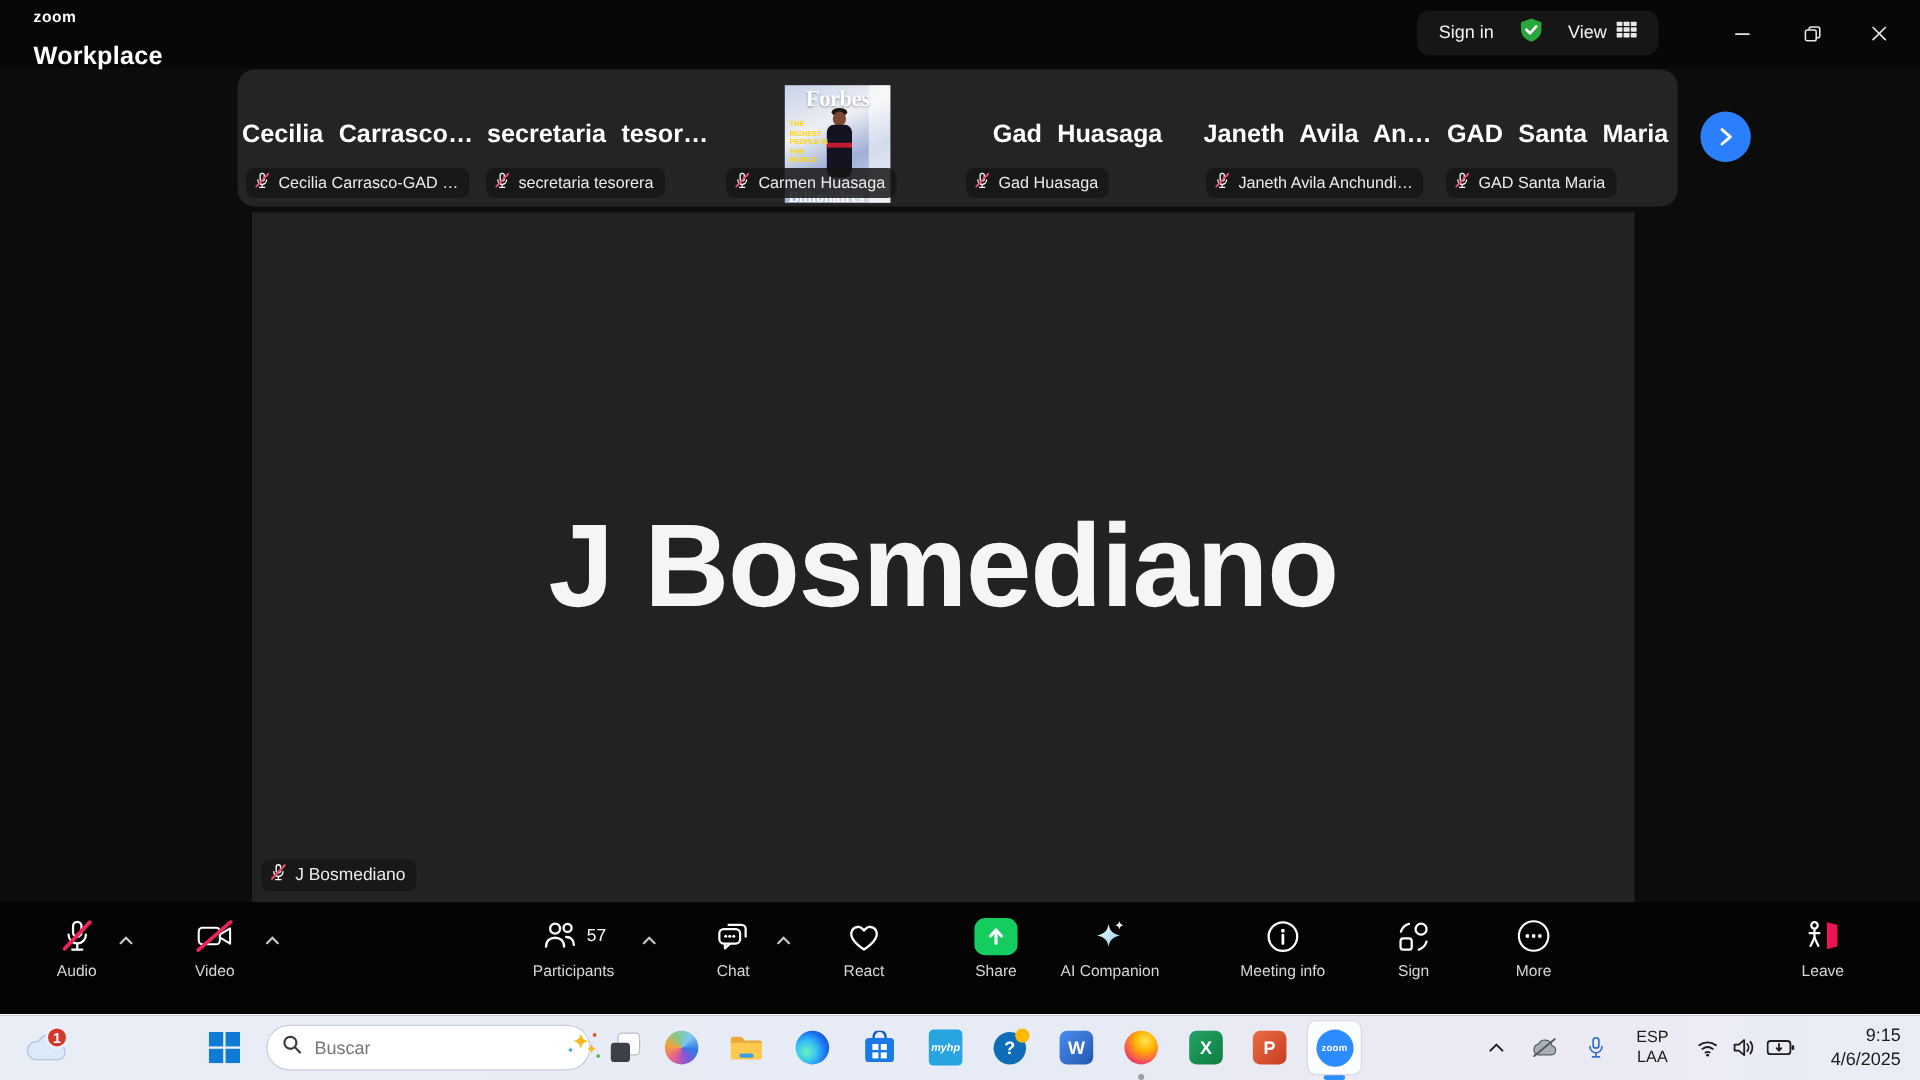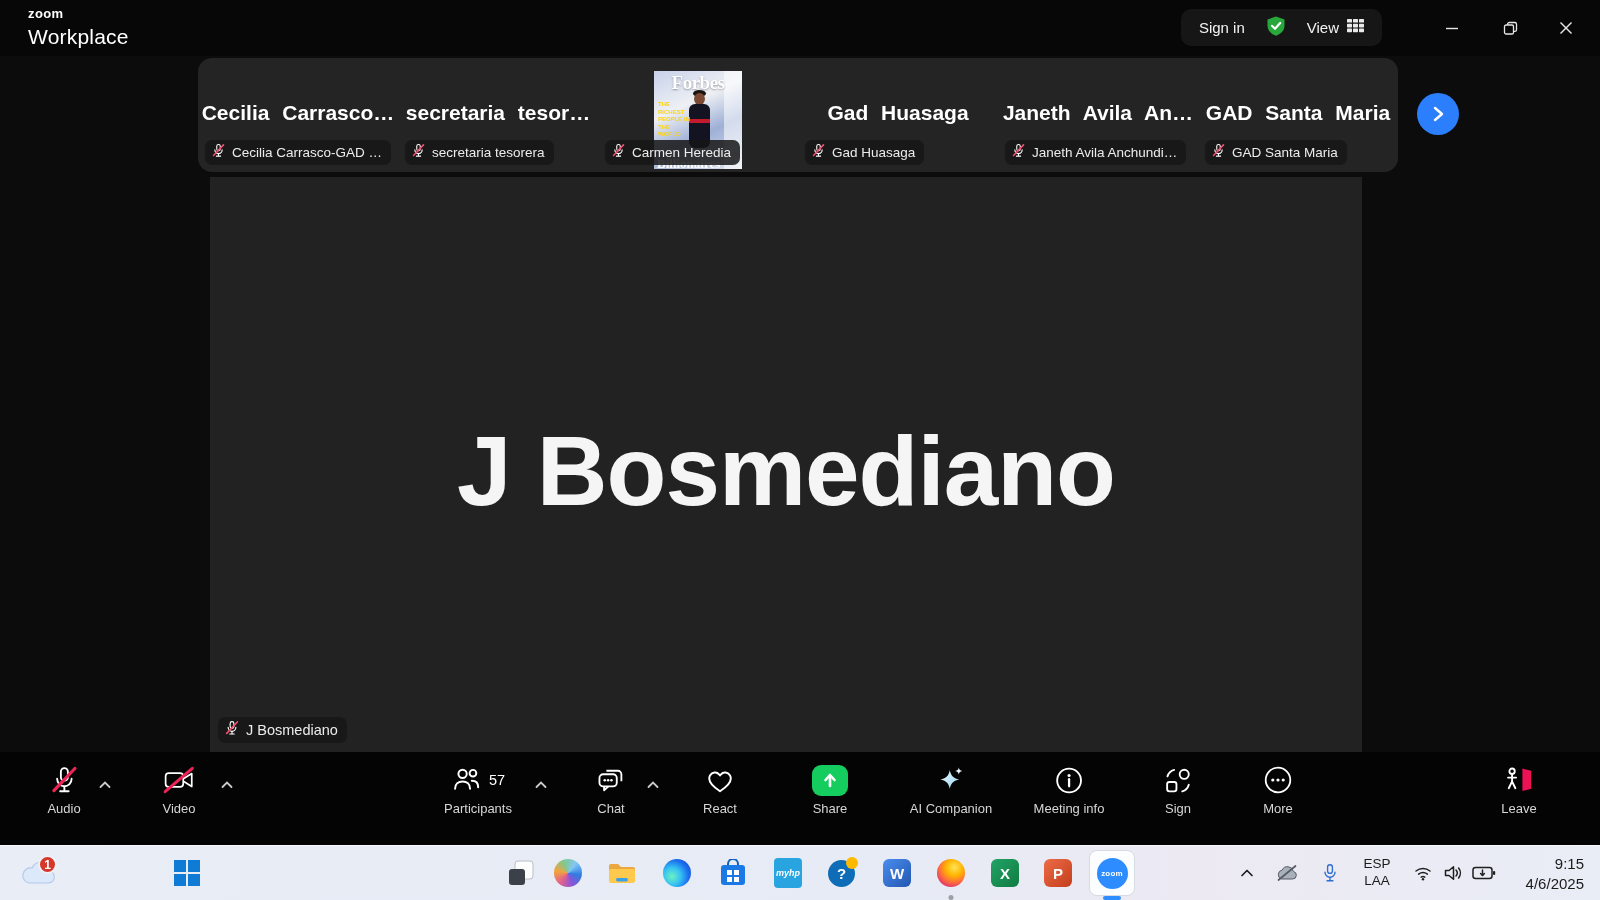--- a/index.html
+++ b/index.html
@@ -3,21 +3,21 @@
 <meta charset="utf-8">
 <style>
   * { margin:0; padding:0; box-sizing:border-box; }
   html,body { width:1600px; height:900px; overflow:hidden; background:#0c0c0c;
               font-family:"Liberation Sans","DejaVu Sans",sans-serif; }
 
   
   #titlebar { position:absolute; left:0; top:0; width:1600px; height:56px; background:#070707; }
   .brand { position:absolute; left:28px; top:7px; color:#fff; line-height:1; }
   .brand .zoomword { font-size:13px; font-weight:700; letter-spacing:.4px; }
-  .brand .workplace { font-size:21px; font-weight:400; margin-top:6px; letter-spacing:.2px; }
+  .brand .workplace { font-size:21px; font-weight:700; margin-top:16px; letter-spacing:.2px; }
   .account { position:absolute; right:218px; top:9px; height:37px; background:#161616;
              border-radius:10px; display:flex; align-items:center; gap:20px; padding:14px 18px; }
   .account .txt { color:#f2f2f2; font-size:15px; }
   .winbtn { position:absolute; top:0; width:52px; height:56px; display:flex; align-items:center; justify-content:center; }
   #btn-min { right:122px; } #btn-max { right:64px; } #btn-close { right:8px; }
 
   
   #filmstrip { position:absolute; left:198px; top:58px; width:1200px; height:114px;
                background:#242424; border-radius:14px; display:flex; overflow:hidden; }
   .tile { width:200px; height:114px; position:relative; flex:0 0 auto; }
@@ -184,21 +184,21 @@
       <div class="forbes-caption">Billionaires</div>
     </div>
     <div class="pill">
       <span><svg width="15" height="15" viewBox="0 0 24 24" fill="none" stroke="#fff" stroke-width="1.7" stroke-linecap="round">
             <rect x="9.2" y="2.5" width="5.6" height="10" rx="2.8"></rect>
             <path d="M6.2 11 a5.8 6 0 0 0 11.6 0"></path>
             <line x1="12" y1="17.6" x2="12" y2="20.4"></line>
             <line x1="8.6" y1="21" x2="15.4" y2="21"></line>
             <line x1="4" y1="20" x2="20" y2="3" stroke="#ef4f6e" stroke-width="2.6"></line>
           </svg></span>
-      <span>Carmen Heredia</span>
+      <span>Carmen Huasaga</span>
     </div>
   </div>
 
   <div class="tile">
     <div class="tile-display">Gad Huasaga</div>
     <div class="pill">
       <span><svg width="15" height="15" viewBox="0 0 24 24" fill="none" stroke="#fff" stroke-width="1.7" stroke-linecap="round">
             <rect x="9.2" y="2.5" width="5.6" height="10" rx="2.8"></rect>
             <path d="M6.2 11 a5.8 6 0 0 0 11.6 0"></path>
             <line x1="12" y1="17.6" x2="12" y2="20.4"></line>
@@ -347,21 +347,21 @@
       <div class="sharebox">
         <svg width="20" height="20" viewBox="0 0 20 20" fill="none" stroke="#fff" stroke-width="2.6" stroke-linecap="round" stroke-linejoin="round">
             <line x1="10" y1="16" x2="10" y2="6.5"></line>
             <polyline points="5.5,10 10,5 14.5,10"></polyline>
           </svg>
       </div>
     </div>
     <div class="tb-label">Share</div>
   </div>
 
-  <div class="tb-btn" style="left:951px;">
+  <div class="tb-btn" style="left:925px;">
     <div class="tb-ic">
       <svg width="32" height="30" viewBox="0 0 30 30">
         <defs>
             <linearGradient id="aig" x1="0" y1="0" x2="1" y2="1">
               <stop offset="0" stop-color="#f0fafe"></stop>
               <stop offset="1" stop-color="#93d4f2"></stop>
             </linearGradient>
           </defs>
         <path d="M14 5 C15 10.5 17 13 23.5 14.5 17 16 15 18.5 14 24 13 18.5 11 16 4.5 14.5 11 13 13 10.5 14 5 Z" fill="url(#aig)"></path>
         <path d="M23 2.5 c0.5 2.2 1.3 3 3.5 3.5 -2.2 0.5 -3 1.3 -3.5 3.5 -0.5 -2.2 -1.3 -3 -3.5 -3.5 2.2 -0.5 3 -1.3 3.5 -3.5 Z" fill="#e8f6fd"></path>
@@ -437,20 +437,38 @@
     <svg width="26" height="26" viewBox="0 0 26 26">
         <g fill="#0f7bd4">
           <rect x="0" y="0" width="12" height="12"></rect>
           <rect x="14" y="0" width="12" height="12"></rect>
           <rect x="0" y="14" width="12" height="12"></rect>
           <rect x="14" y="14" width="12" height="12"></rect>
         </g>
       </svg>
   </div>
 
+  <div id="search-pill">
+    <span>
+      <svg width="17" height="17" viewBox="0 0 17 17" fill="none" stroke="#3a3a3a" stroke-width="1.8" stroke-linecap="round">
+          <circle cx="7" cy="7" r="5"></circle>
+          <line x1="10.8" y1="10.8" x2="15" y2="15"></line>
+        </svg>
+    </span>
+    <input type="text" placeholder="Buscar" style="">
+    <span>
+      <svg width="30" height="24" viewBox="0 0 30 24">
+        <path d="M13 2 c0.9 4.2 2.4 5.7 6.6 6.6 -4.2 0.9 -5.7 2.4 -6.6 6.6 -0.9 -4.2 -2.4 -5.7 -6.6 -6.6 4.2 -0.9 5.7 -2.4 6.6 -6.6Z" fill="#f5b91e"></path>
+        <path d="M22 11 c0.55 2.5 1.45 3.4 3.95 3.95 -2.5 0.55 -3.4 1.45 -3.95 3.95 -0.55 -2.5 -1.45 -3.4 -3.95 -3.95 2.5 -0.55 3.4 -1.45 3.95 -3.95Z" fill="#f5b91e"></path>
+        <path d="M4.5 13.5 c0.35 1.6 0.9 2.15 2.5 2.5 -1.6 0.35 -2.15 0.9 -2.5 2.5 -0.35 -1.6 -0.9 -2.15 -2.5 -2.5 1.6 -0.35 2.15 -0.9 2.5 -2.5Z" fill="#3aa7e8"></path>
+        <circle cx="24.5" cy="3.5" r="1.6" fill="#e05a2b"></circle>
+        <circle cx="27.5" cy="21" r="1.5" fill="#4caf50"></circle>
+      </svg>
+    </span>
+  </div>
 
   <div class="tk" style="left:521px;">
     <svg width="28" height="28" viewBox="0 0 28 28">
         <rect x="8" y="2" width="18" height="18" rx="3" fill="#fdfdfd" stroke="#b9bec7"></rect>
         <rect x="2" y="10" width="16" height="16" rx="3" fill="#3c4048"></rect>
       </svg>
   </div>
 
   <div class="tk" style="left:568px;">
     <div style="width:28px;height:28px;border-radius:50%;background:conic-gradient(from 40deg,#83c6f5,#2f7ce0,#8a54d8,#e4638a,#f2a33c,#7ec98f,#83c6f5);"></div>

